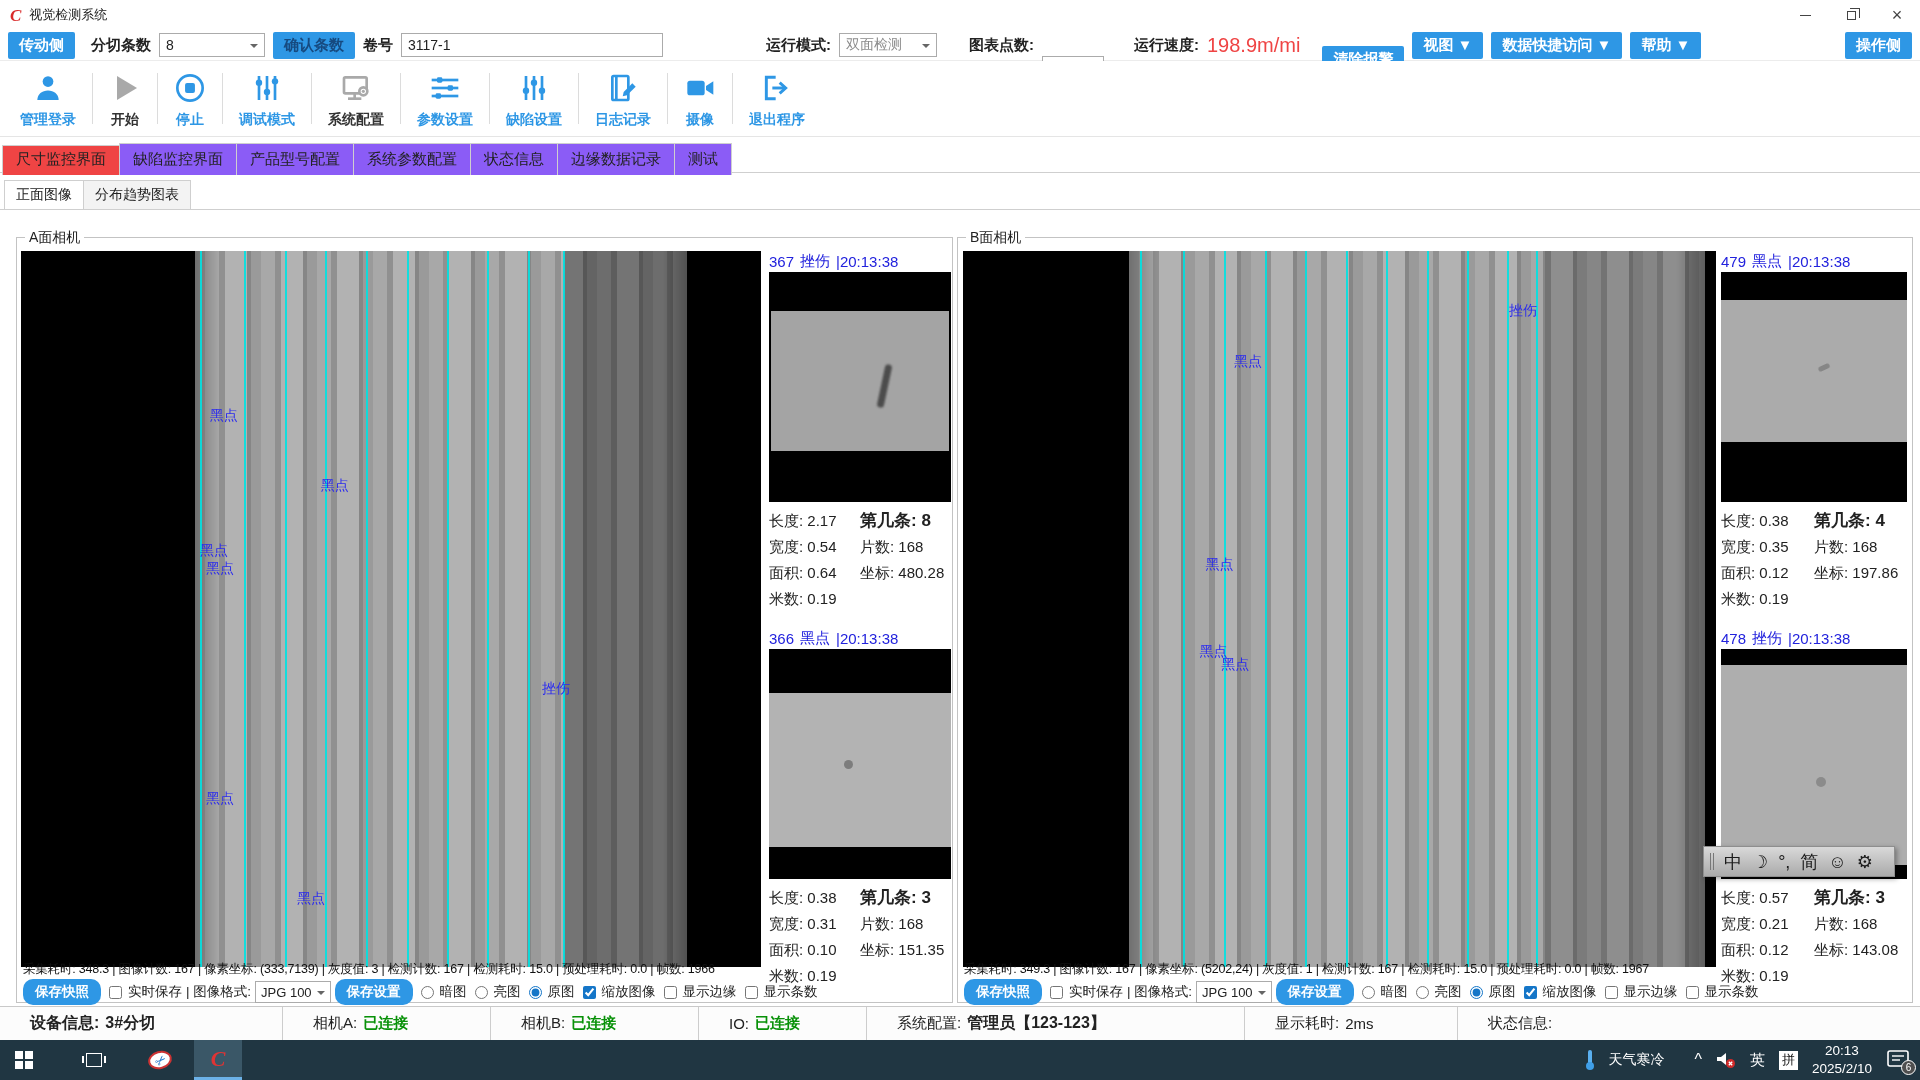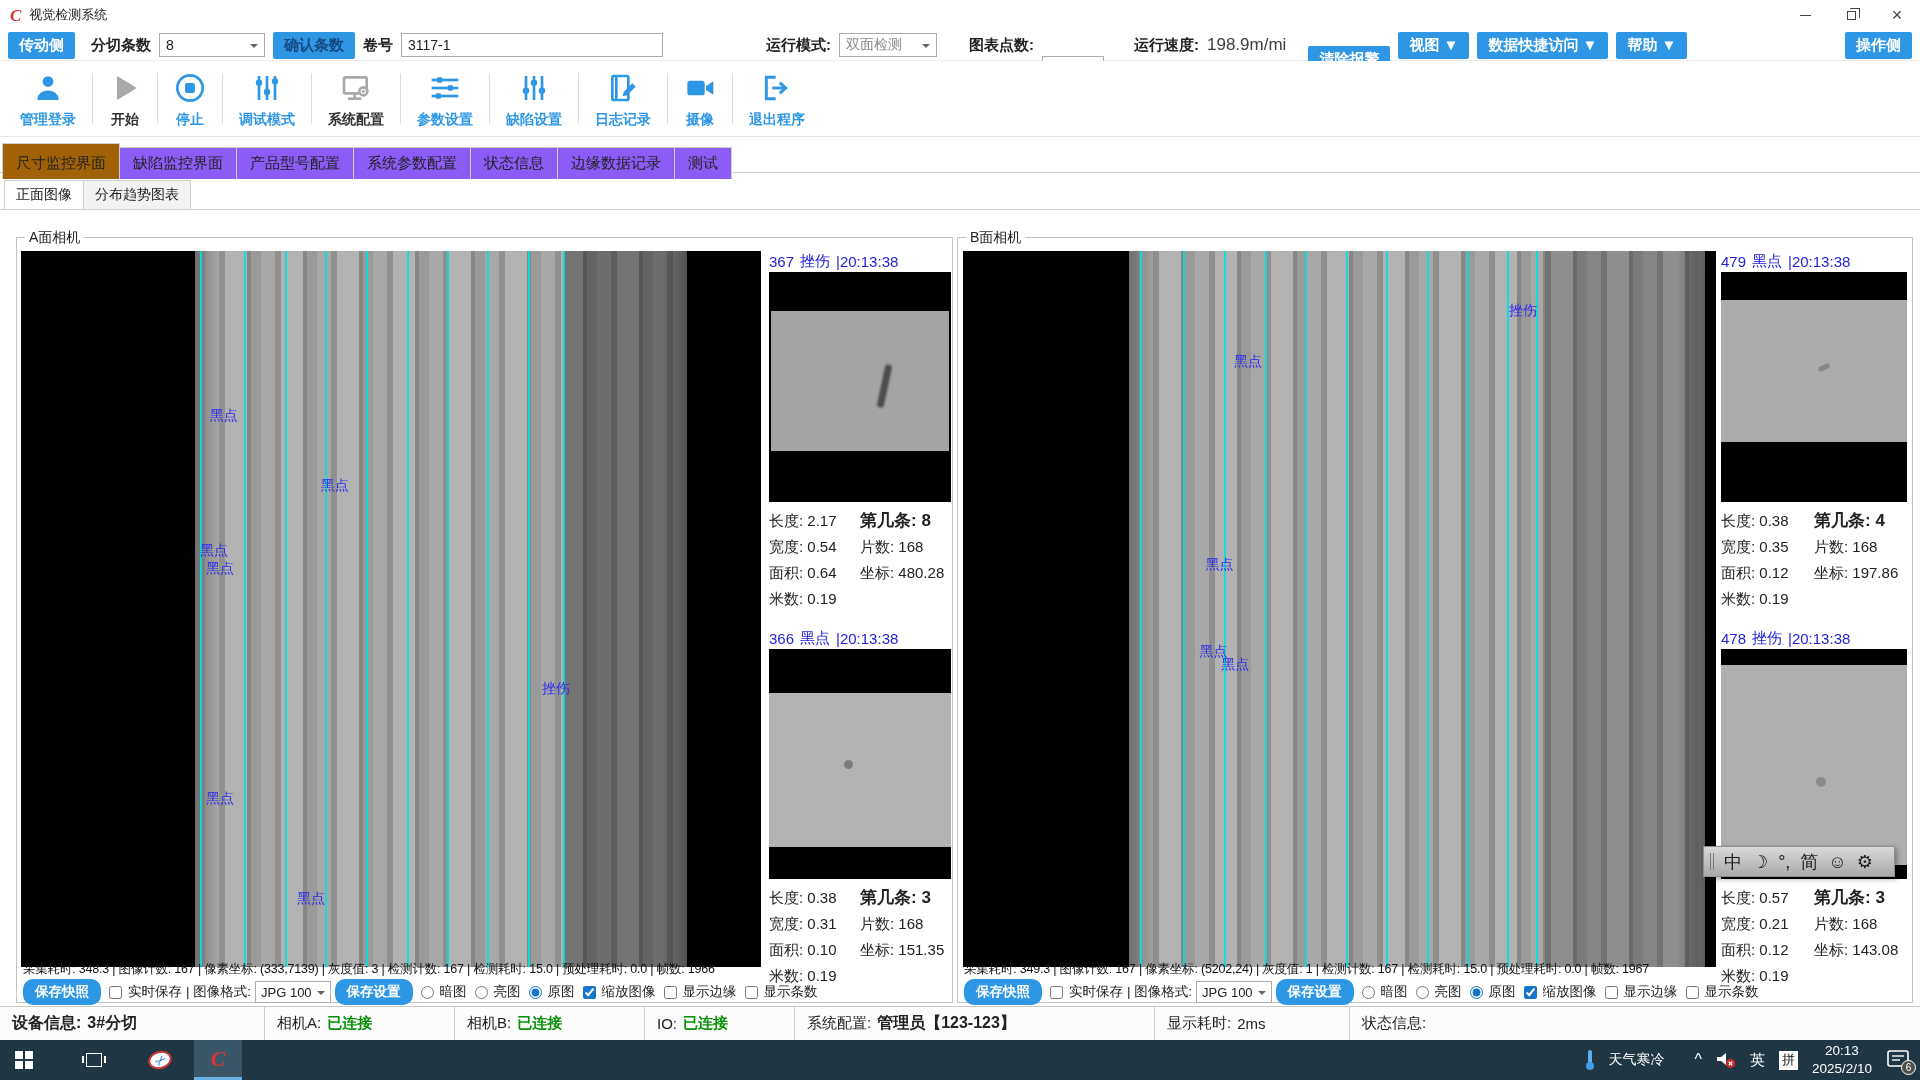--- a/index.html
+++ b/index.html
@@ -15,33 +15,33 @@
 .glyph-restore::after{content:"";position:absolute;left:2px;top:-4px;width:9px;height:9px;border:1px solid #444;border-left:none;border-bottom:none;}
 
 .toolbar1{position:absolute;left:0;top:30px;width:1920px;height:31px;background:#fff;border-bottom:1px solid #ececec;display:flex;align-items:center;padding:0 8px;gap:8px;}
 .btn-blue{background:#2e97e5;color:#fff;border:none;padding:4px 11px;font-size:15px;font-weight:bold;border-radius:2px;cursor:pointer;white-space:nowrap;}
 .btn-confirm{color:#164a80;}
 .tb-label{font-size:15px;font-weight:bold;color:#222;white-space:nowrap;}
 .combo{position:relative;border:1px solid #ababab;background:#fff;height:24px;display:flex;align-items:center;padding:0 20px 0 6px;font-size:14px;color:#222;cursor:pointer;}
 .combo.gray{color:#8b8b8b;}
 .combo::after{content:"";position:absolute;right:6px;top:10px;border:4px solid transparent;border-top-color:#666;}
 .tb-input{border:1px solid #ababab;height:24px;width:262px;padding:0 6px;font-size:14px;color:#222;}
-.speed-val{font-size:17px;color:#404040;white-space:nowrap;text-align:right;}
+.speed-val{font-size:20px;color:#ef4444;white-space:nowrap;text-align:right;}
 
 .ribbon{position:absolute;left:0;top:61px;width:1920px;height:76px;background:#fff;border-bottom:1px solid #e5e5e5;display:flex;align-items:stretch;padding:0 4px;}
 .ritem{display:flex;flex-direction:column;align-items:center;justify-content:center;padding:0 16px;cursor:pointer;color:#2e97e5;}
 .ritem .ricon{height:40px;display:flex;align-items:center;justify-content:center;}
 .ritem .rlabel{font-size:14px;font-weight:bold;margin-top:3px;white-space:nowrap;}
 .ritem.gray{color:#a9a9a9;}
 .ritem.gray .rlabel{color:#333;font-weight:bold;}
 .rsep{width:1px;background:#dcdcdc;margin:12px 0;}
 
 .tabstrip{position:absolute;left:2px;top:143px;display:flex;align-items:flex-end;z-index:2;}
 .tab{border:1px solid #cfcfcf;border-bottom:none;background:#8b5cf6;padding:6px 13px;font-size:15px;color:#222;margin-right:-1px;cursor:pointer;}
-.tab.active{background:#a16207;padding-top:10px;position:relative;}
+.tab.active{background:#ef4444;padding-top:4px;position:relative;}
 .tab.active::after{content:"";position:absolute;left:0;right:0;bottom:-1px;height:1px;background:#fff;}
 .tabpage{position:absolute;left:0;top:172px;width:1920px;height:834px;background:#fff;border-top:1px solid #cfcfcf;}
 .subtabstrip{position:absolute;left:4px;top:7px;display:flex;align-items:flex-end;z-index:2;}
 .subtab{border:1px solid #cfcfcf;border-bottom:none;background:#f3f3f3;padding:5px 11px;font-size:14px;color:#222;margin-right:-1px;cursor:pointer;}
 .subtab.active{background:#fff;}
 .subtabline{position:absolute;left:0;top:36px;width:1920px;height:1px;background:#cfcfcf;}
 
 .gbox{position:absolute;border:1px solid #c3c3c3;background:#fff;}
 .gb-a{left:16px;top:64px;width:937px;height:766px;}
 .gb-b{left:957px;top:64px;width:956px;height:766px;}
@@ -83,21 +83,21 @@
 .cs-strip{font-weight:bold;font-size:17px;}
 
 .panel-status{position:absolute;left:6px;top:723px;width:748px;font-size:12.5px;color:#111;white-space:nowrap;overflow:hidden;letter-spacing:-0.2px;}
 .panel-controls{position:absolute;left:6px;top:741px;width:750px;display:flex;align-items:center;gap:4px;font-size:13.5px;color:#222;white-space:nowrap;}
 .btn-small{background:#2e97e5;color:#fff;border:none;padding:4px 12px;font-size:13.5px;font-weight:bold;border-radius:10px;cursor:pointer;}
 .panel-controls input{width:15px;height:15px;accent-color:#1576c8;margin:0 2px 0 4px;}
 .combo-sm{position:relative;border:1px solid #ababab;background:#fff;height:22px;display:flex;align-items:center;padding:0 18px 0 5px;font-size:13px;color:#222;cursor:pointer;}
 .combo-sm::after{content:"";position:absolute;right:5px;top:9px;border:4px solid transparent;border-top-color:#666;}
 
 .appstatus{position:absolute;left:0;top:1006px;width:1920px;height:34px;background:#fcfcfc;border-top:1px solid #c9c9c9;display:flex;align-items:stretch;font-size:15px;color:#222;}
-.seg{display:flex;align-items:center;padding:0 12px;border-right:1px solid #cdcdcd;gap:6px;white-space:nowrap;}
+.seg{display:flex;align-items:center;padding:0 12px;border-right:1px solid #cdcdcd;gap:6px;white-space:nowrap;margin-left:18px;}
 .seg b{font-size:16px;}
 .green{color:#089108;font-weight:bold;}
 
 .taskbar{position:absolute;left:0;top:1040px;width:1920px;height:40px;background:#203642;display:flex;align-items:center;color:#fff;}
 .tb-icon{width:48px;height:40px;display:flex;align-items:center;justify-content:center;cursor:pointer;}
 .start-grid{display:grid;grid-template-columns:8px 8px;grid-template-rows:8px 8px;gap:2px;}
 .start-grid span{background:#fff;}
 .taskview{width:16px;height:14px;border:1.5px solid #fff;position:relative;}
 .taskview::before{content:"";position:absolute;left:-5px;top:2px;width:2px;height:7px;background:#fff;}
 .taskview::after{content:"";position:absolute;right:-5px;top:2px;width:2px;height:7px;background:#fff;}

